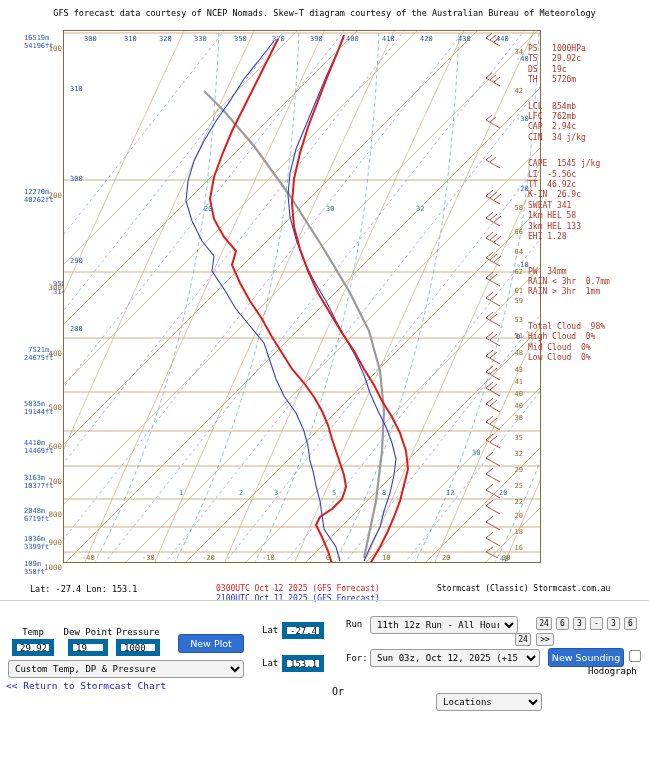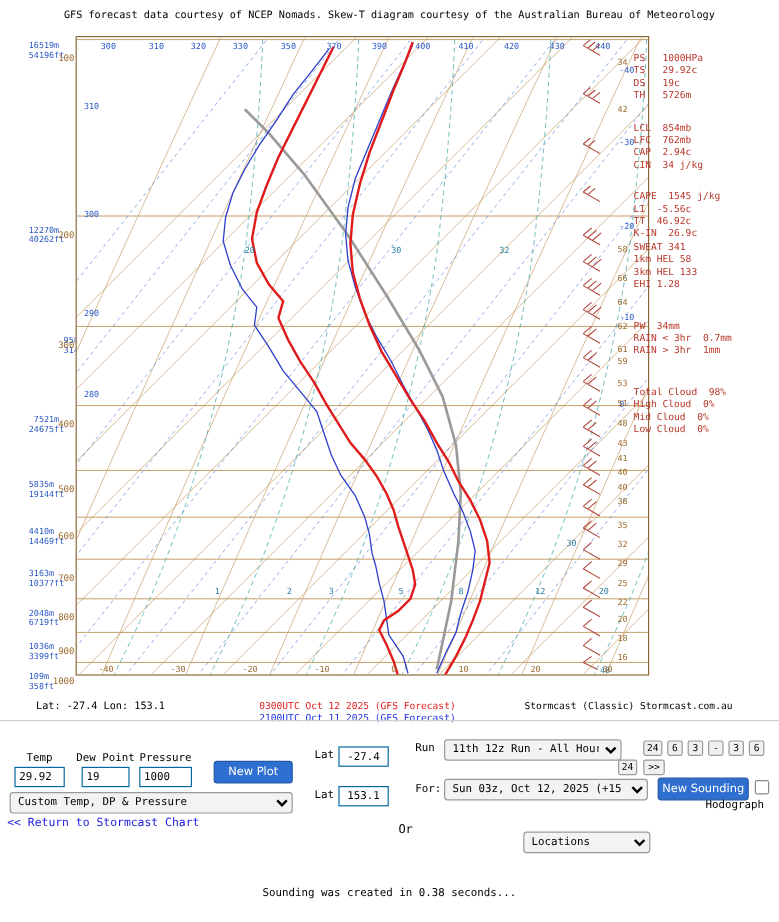--- a/index.html
+++ b/index.html
@@ -97,21 +97,21 @@
   .lbl {
     font-family: "DejaVu Sans Mono", monospace;
     font-size: 9px; color: #000;
   }
   .field-label { position: absolute; text-align: center; }
 
   input.txt {
     position: absolute;
     font-family: "DejaVu Sans Mono", monospace;
     font-size: 9px;
-    border: 1px solid #0369a1;
+    border: 5px solid #0369a1;
     background: #fff;
     padding: 1px 3px;
     height: 17px;
   }
   .btn-blue {
     position: absolute;
     background: #2f6fd0;
     color: #fff;
     border: 1px solid #2457a6;
     border-radius: 3px;
@@ -597,14 +597,13 @@
 
     <div class="btn-blue" style="left:548px; top:44px; width:76px;">New Sounding</div>
     <div class="chk" style="left:629px; top:46px;"></div>
     <div class="plain" style="left:588px; top:62px;">Hodograph</div>
 
     <select class="sel" style="left:436px; top:89px; width:106px;">
       <option>Locations</option>
     </select>
   </div>
 
-  <div class="status">Sounding was created in 0.38 seconds...</div>
 </div>
 
 </body></html>

